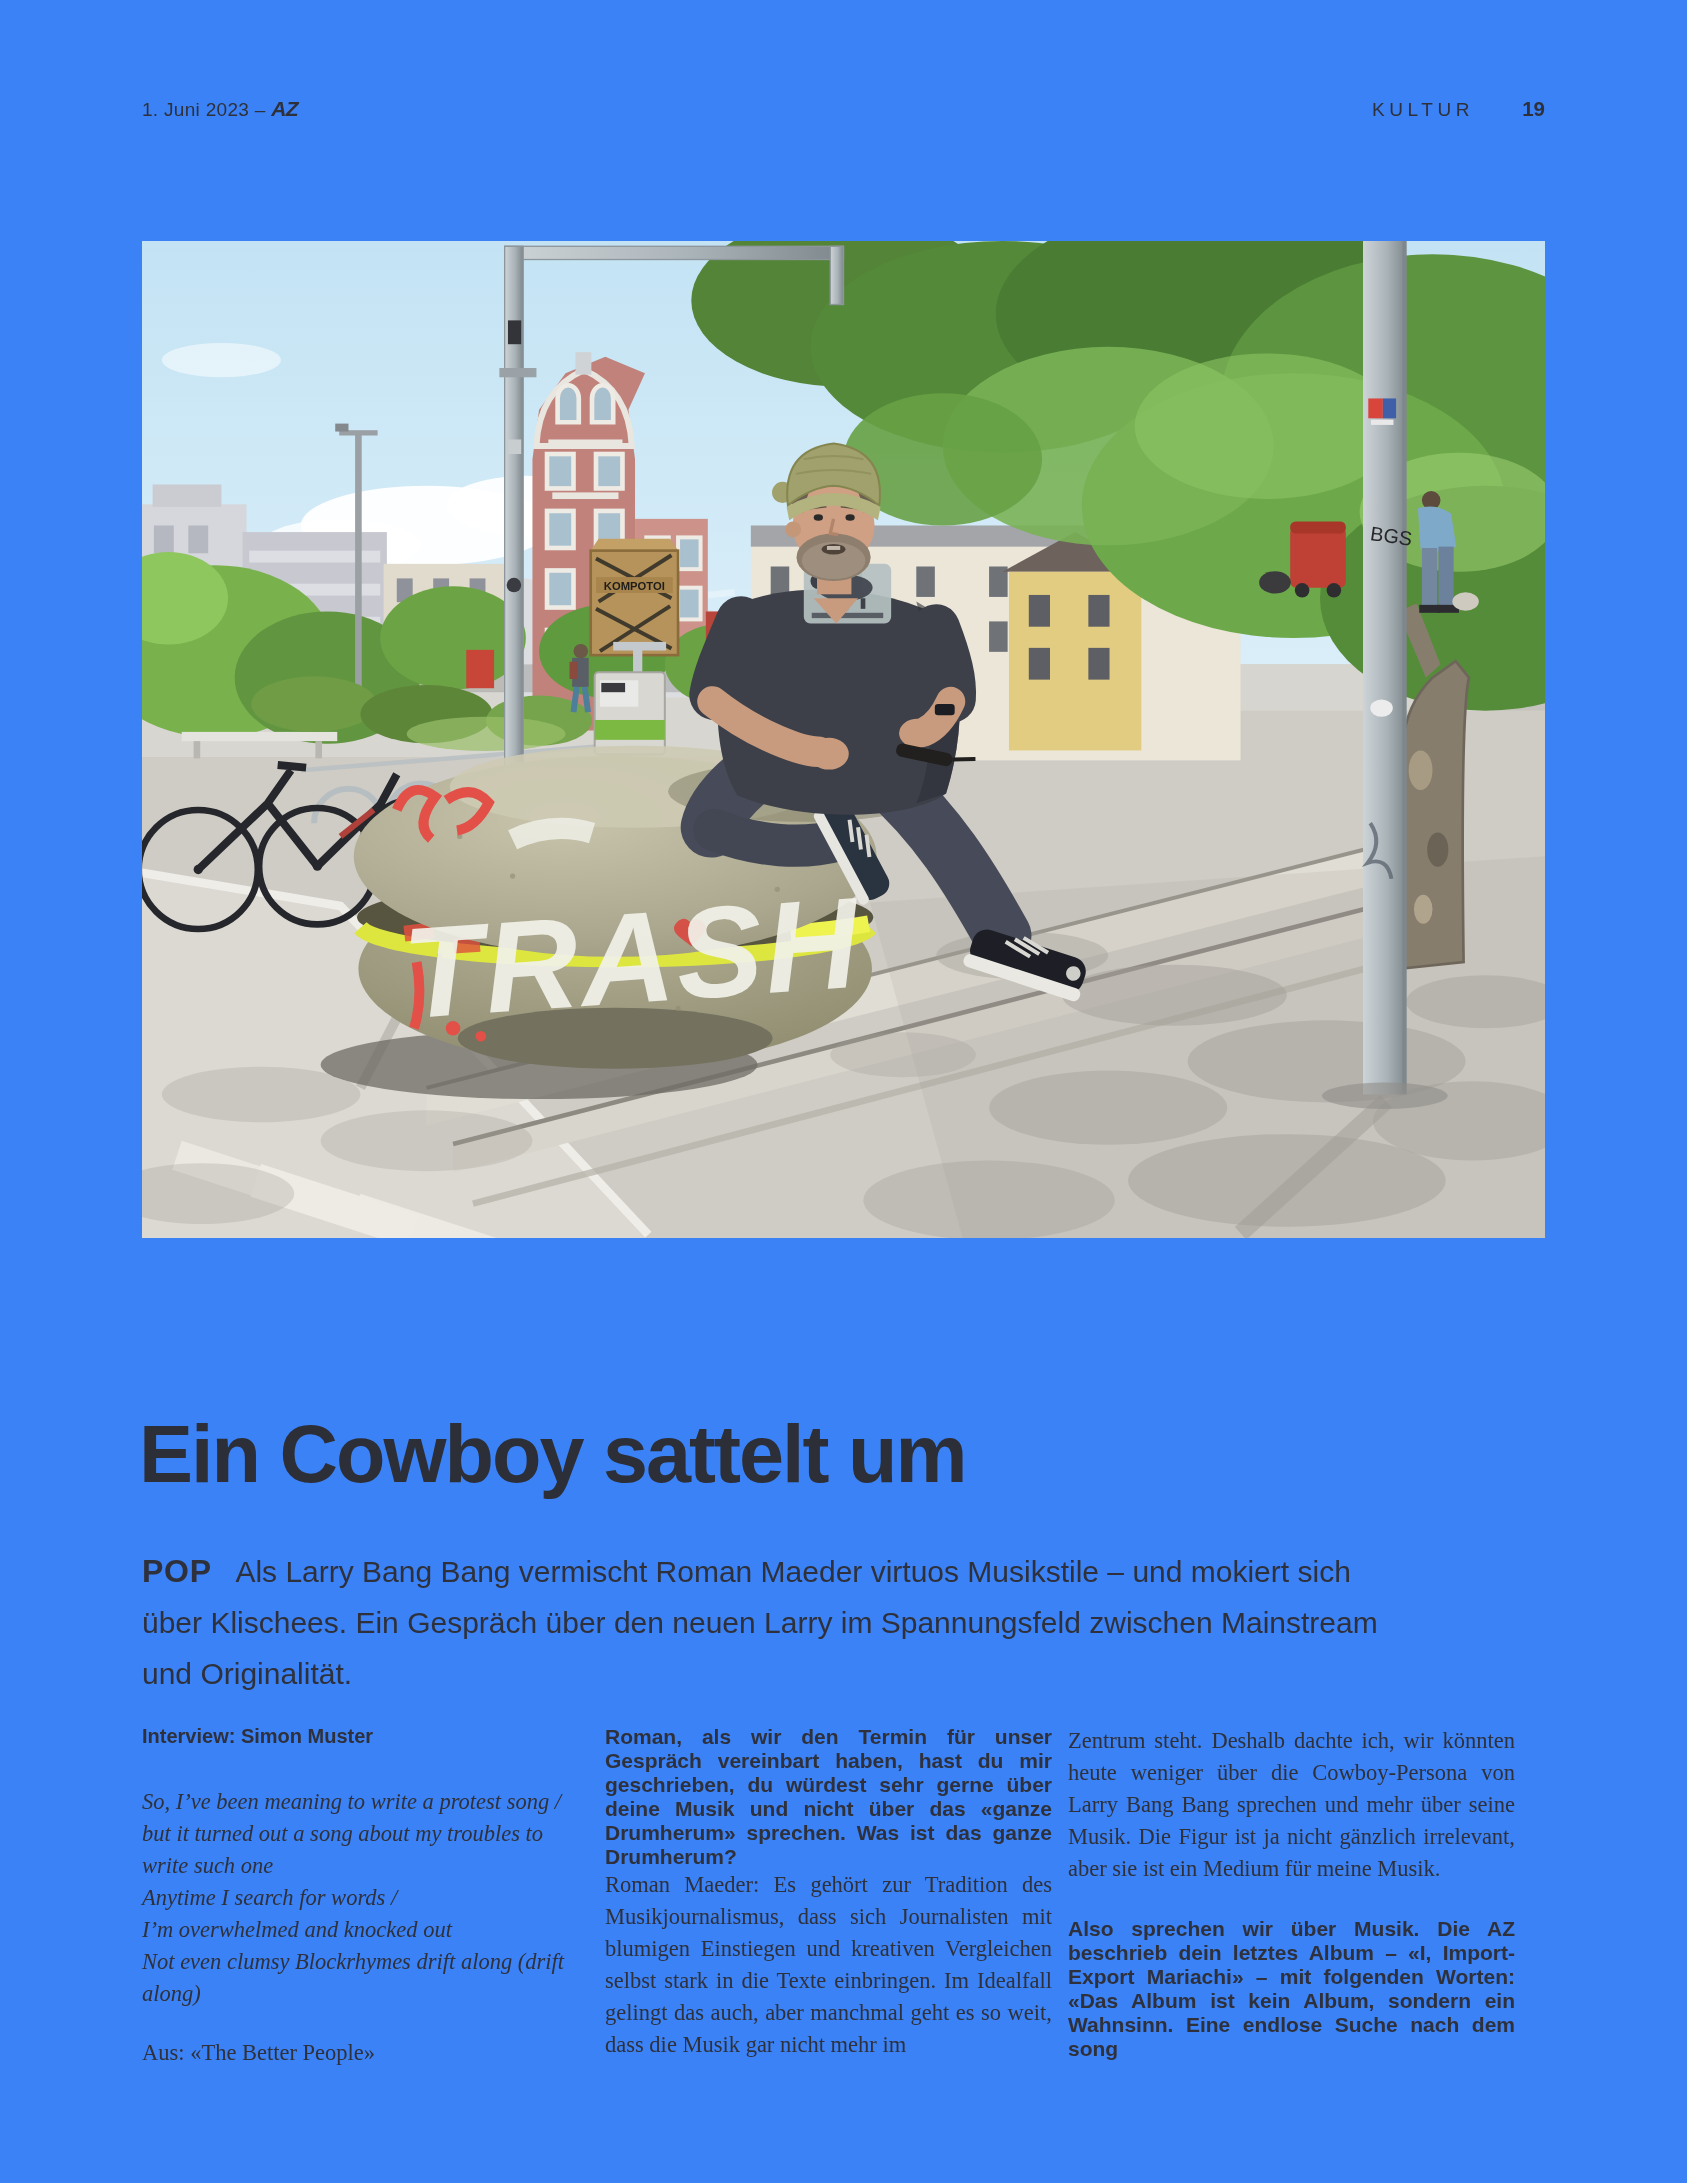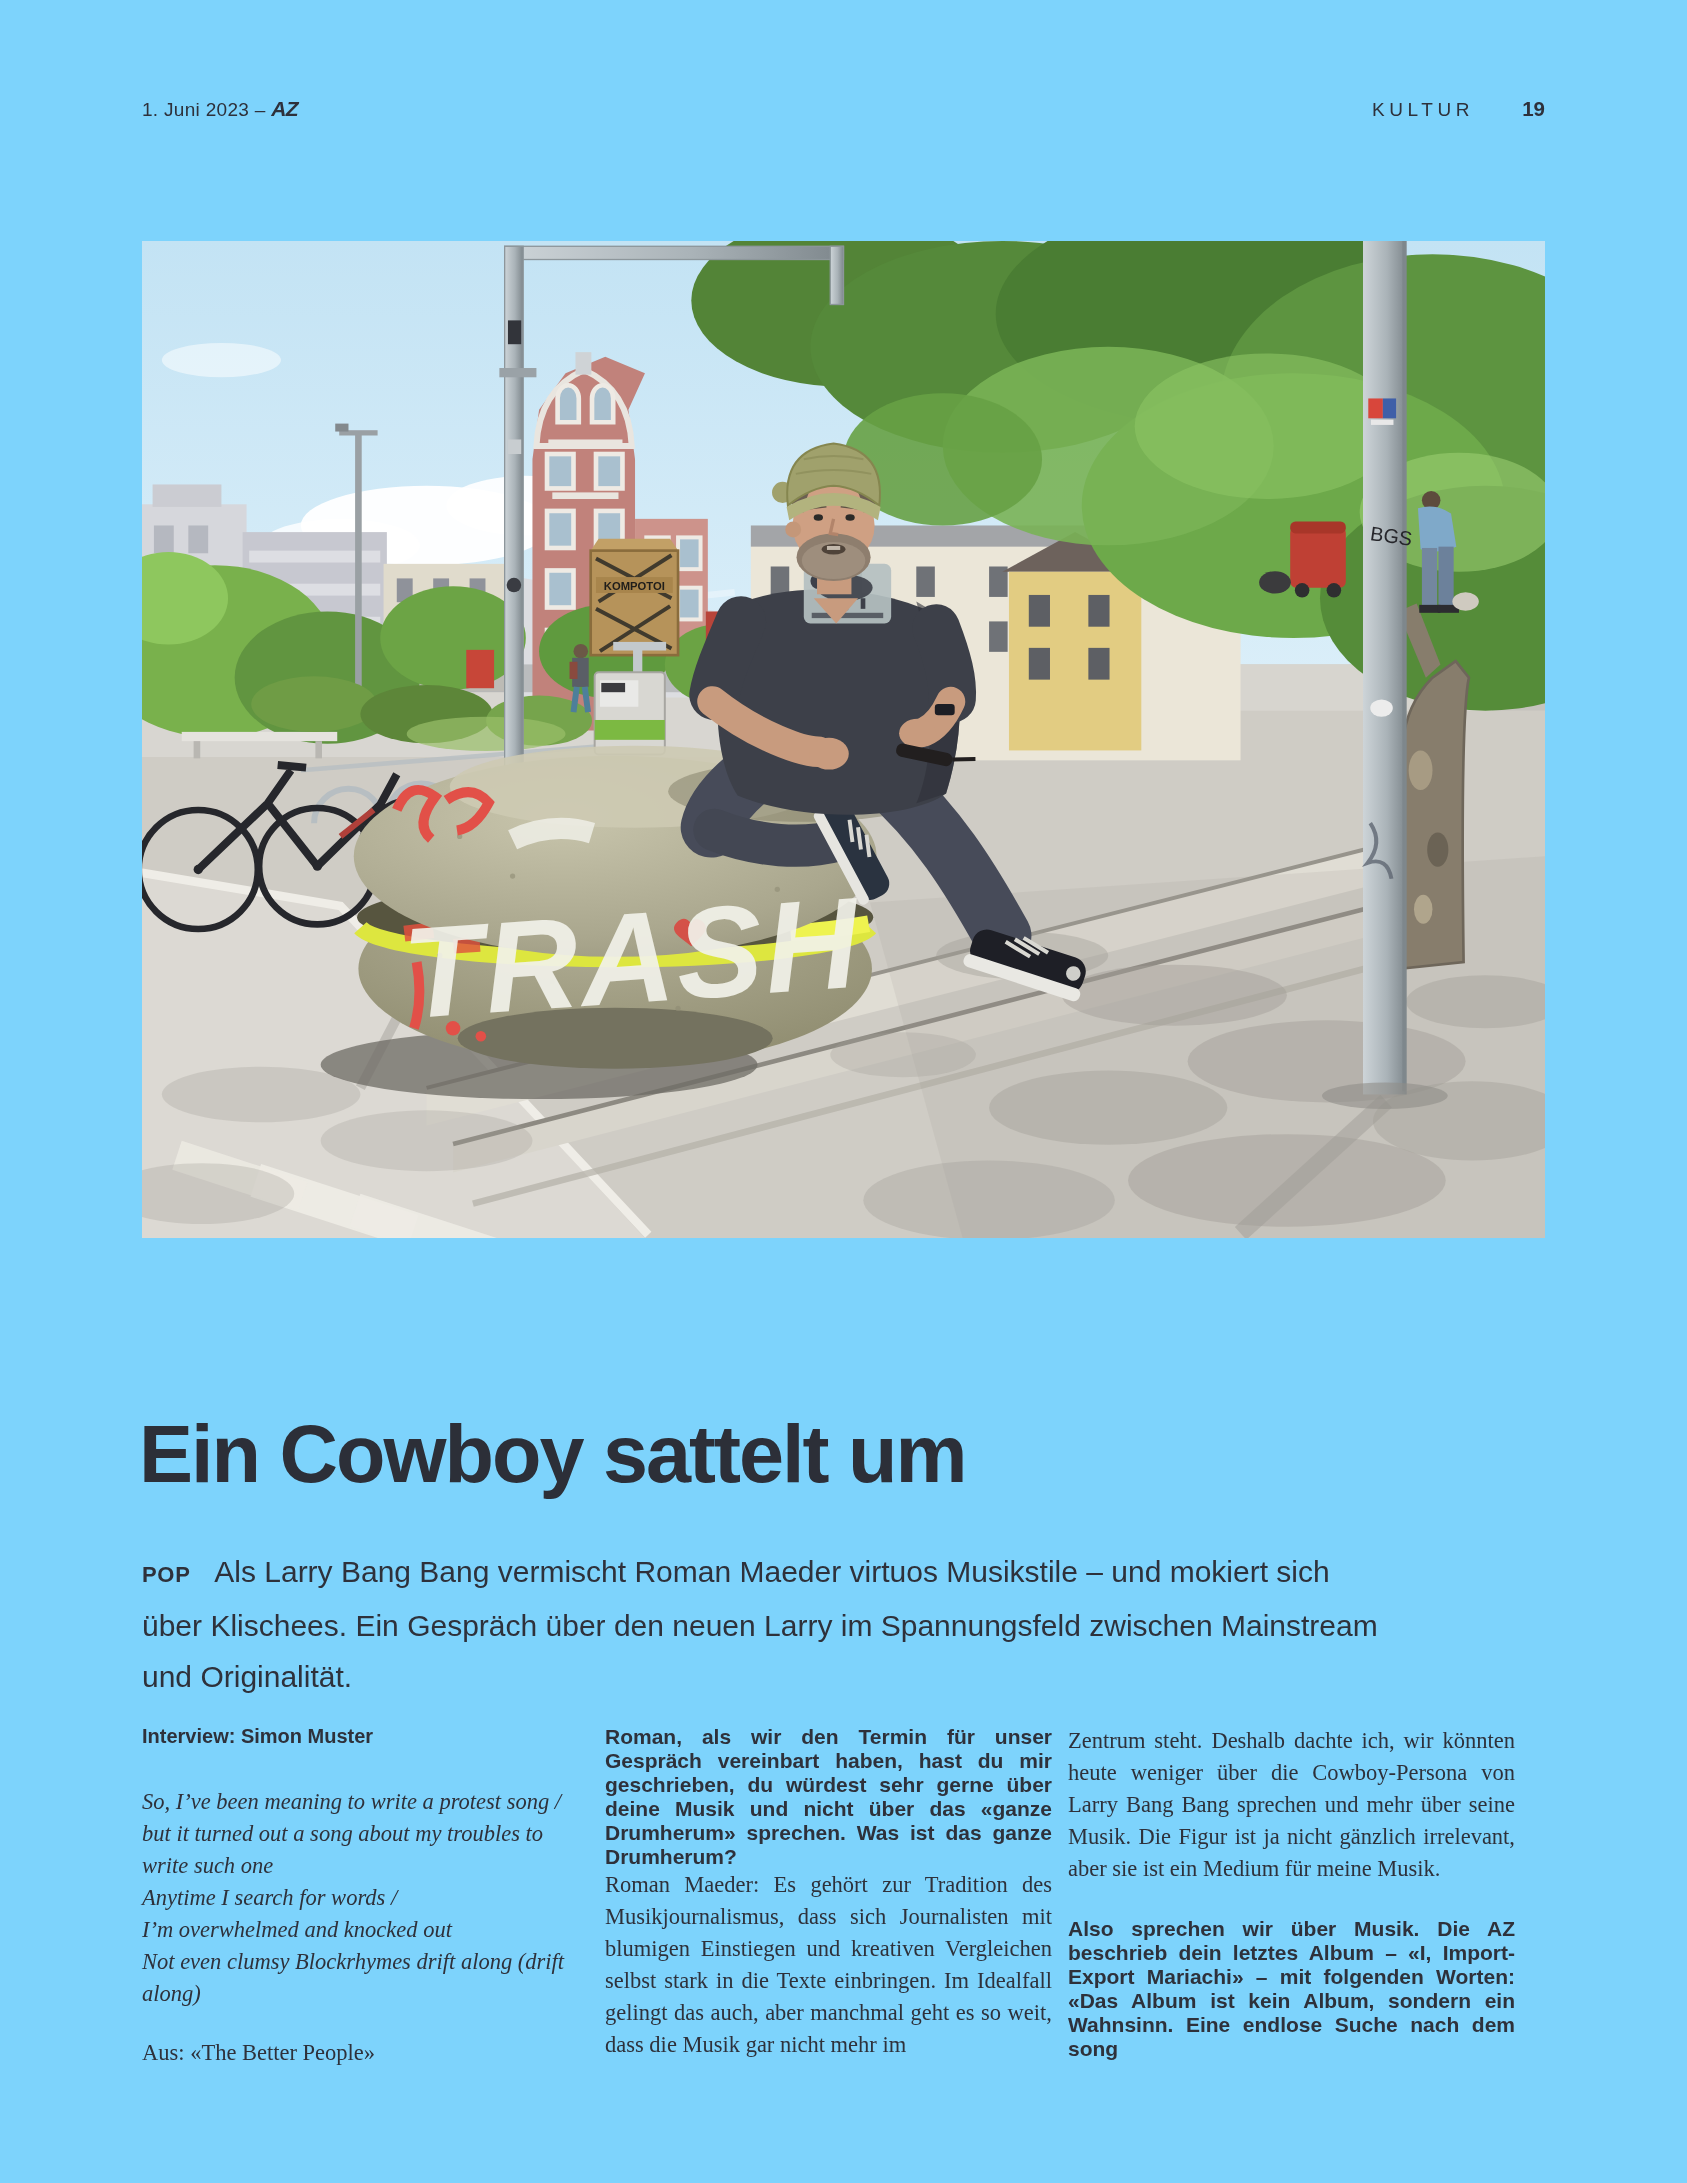--- a/index.html
+++ b/index.html
@@ -1,16 +1,16 @@
 <!DOCTYPE html>
 <html lang="de" style="font-size:10.6px"><head>
 <meta charset="utf-8">
 <style>
   html,body{margin:0;padding:0;background:#ffffff;}
-  .page{position:relative;width:1687px;height:2183px;background:#7dd3fc;
+  .page{position:relative;width:1687px;height:2183px;background:#3b82f6;
         font-family:"Liberation Sans",sans-serif;color:#2e313b;overflow:hidden;}
 
   
   .hdr{position:absolute;left:142px;top:97px;width:1403px;display:flex;
        justify-content:space-between;align-items:baseline;}
   .hdr-left{font-size:19px;letter-spacing:0.3px;}
   .brand{font-weight:bold;font-style:italic;font-size:21px;letter-spacing:-0.7px;}
   .hdr-right{display:flex;align-items:baseline;gap:48px;}
   .section{font-size:19px;letter-spacing:4.6px;}
   .pagenum{font-weight:bold;font-size:20.5px;}
@@ -23,21 +23,21 @@
   .cap-row{position:absolute;left:142px;top:1252px;width:1403px;display:flex;
            justify-content:space-between;align-items:baseline;}
   .caption{font-size:18px;font-weight:bold;}
   .credit{font-size:15px;}
 
   
   .headline{position:absolute;left:139px;top:1358px;font-size:81px;font-weight:bold;
             letter-spacing:-2px;line-height:1.05;color:#2c2f38;white-space:nowrap;}
   .lead{position:absolute;left:142px;top:1516px;width:1244px;font-size:30px;
         line-height:51px;font-weight:normal;color:#2e313b;}
-  .kicker{font-weight:bold;font-size:22px;letter-spacing:0.7px;margin-right:17px;}
+  .kicker{font-weight:bold;font-size:32px;letter-spacing:0.7px;margin-right:17px;}
 
   
   .cols{position:absolute;left:142px;top:1725px;width:1403px;display:flex;gap:16px;}
   .col{width:447px;}
   .byline{font-size:20px;font-weight:bold;margin:0 0 38px 0;}
   .lyrics{font-family:"Liberation Serif",serif;font-style:italic;font-size:22.5px;
           line-height:32px;white-space:pre-line;margin:0;}
   .source{font-family:"Liberation Serif",serif;font-size:22.5px;margin:30px 0 0 0;}
   .q{font-size:21px;line-height:24px;font-weight:bold;text-align:justify;
      margin:0;hyphens:auto;}

